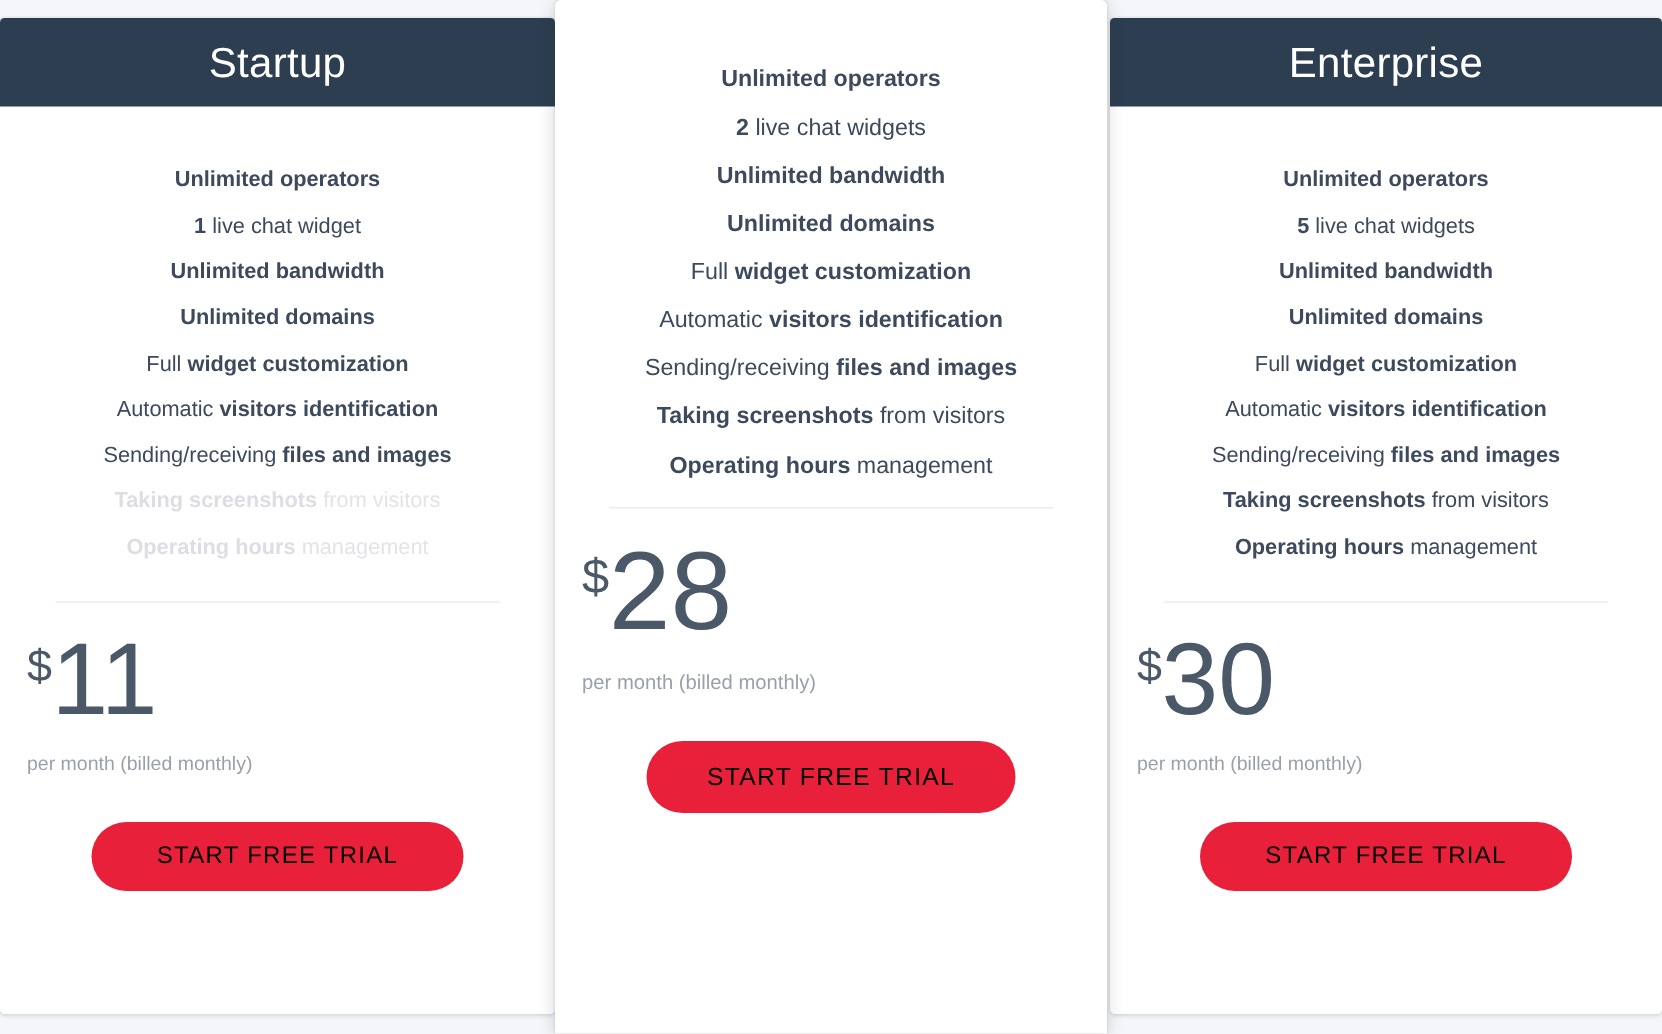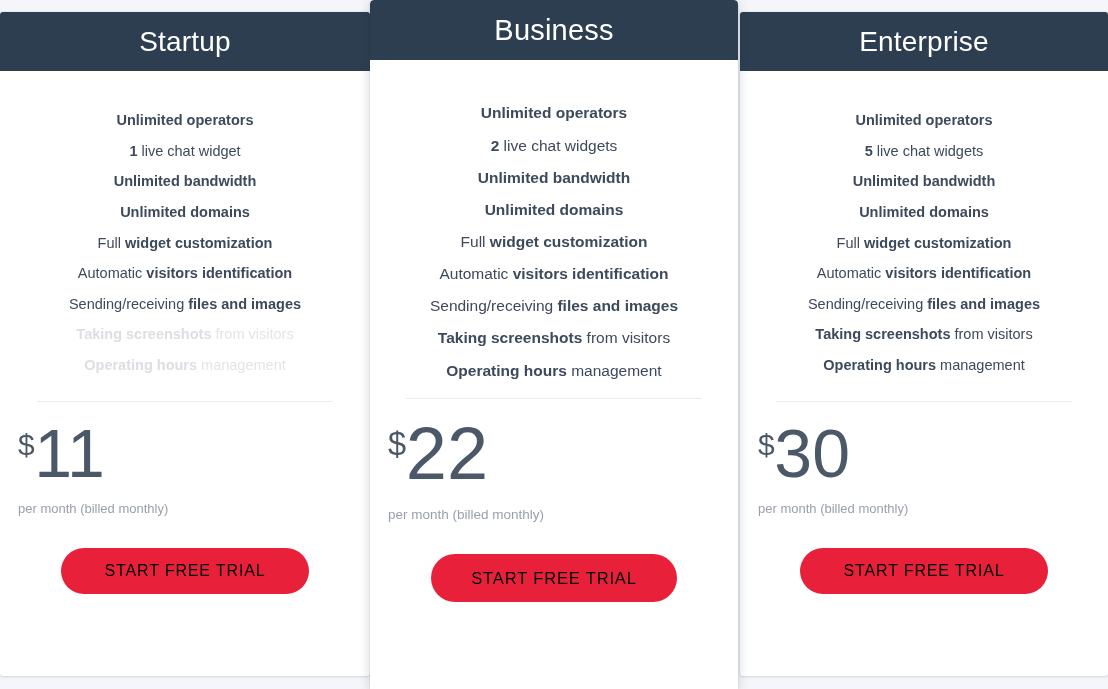--- a/index.html
+++ b/index.html
@@ -228,39 +228,36 @@
         </div>
         <div class="price-period">per month (billed monthly)</div>
       </div>
       <div class="cta-wrap">
         <button class="cta-button">START FREE TRIAL</button>
       </div>
     </div>
   </div>
 
   <div class="plan-card featured" id="card-business">
-    <div class="plan-header">
-      <span>Business</span>
-    </div>
     <div class="plan-body">
       <ul class="feature-list">
           <li class="feature-item"><span class="em">Unlimited operators</span></li>
           <li class="feature-item"><span class="em">2</span><span class="plain"> live chat widgets</span></li>
           <li class="feature-item"><span class="em">Unlimited bandwidth</span></li>
           <li class="feature-item"><span class="em">Unlimited domains</span></li>
           <li class="feature-item"><span class="plain">Full </span><span class="em">widget customization</span></li>
           <li class="feature-item"><span class="plain">Automatic </span><span class="em">visitors identification</span></li>
           <li class="feature-item"><span class="plain">Sending/receiving </span><span class="em">files and images</span></li>
           <li class="feature-item"><span class="em">Taking screenshots</span><span class="plain"> from visitors</span></li>
           <li class="feature-item"><span class="em">Operating hours</span><span class="plain"> management</span></li>
         </ul>
       <hr class="plan-divider">
       <div class="price-block">
         <div class="price-amount">
-          <span class="price-currency">$</span><span class="price-value">22</span>
+          <span class="price-currency">$</span><span class="price-value">28</span>
         </div>
         <div class="price-period">per month (billed monthly)</div>
       </div>
       <div class="cta-wrap">
         <button class="cta-button">START FREE TRIAL</button>
       </div>
     </div>
   </div>
 
   <div class="plan-card side" id="card-enterprise">

